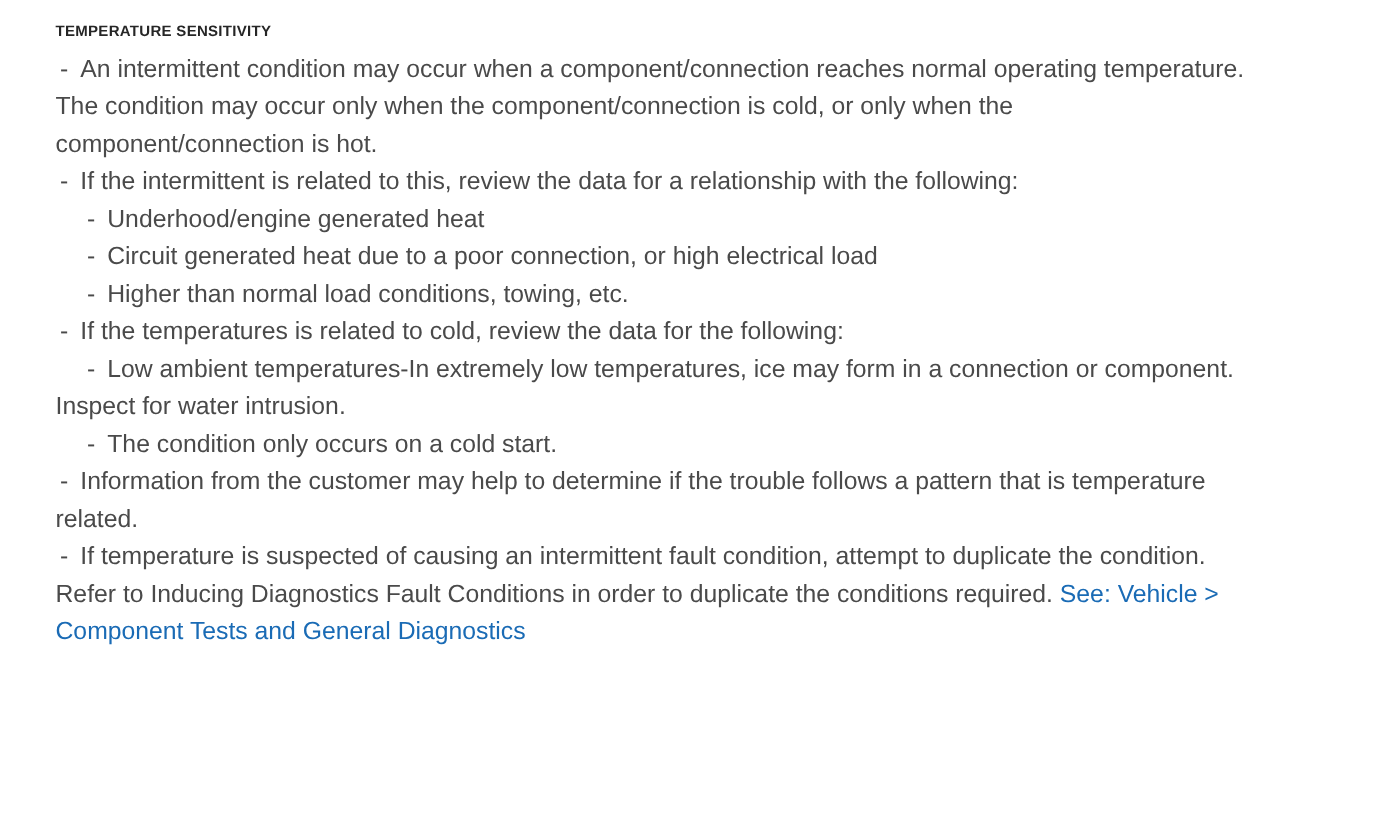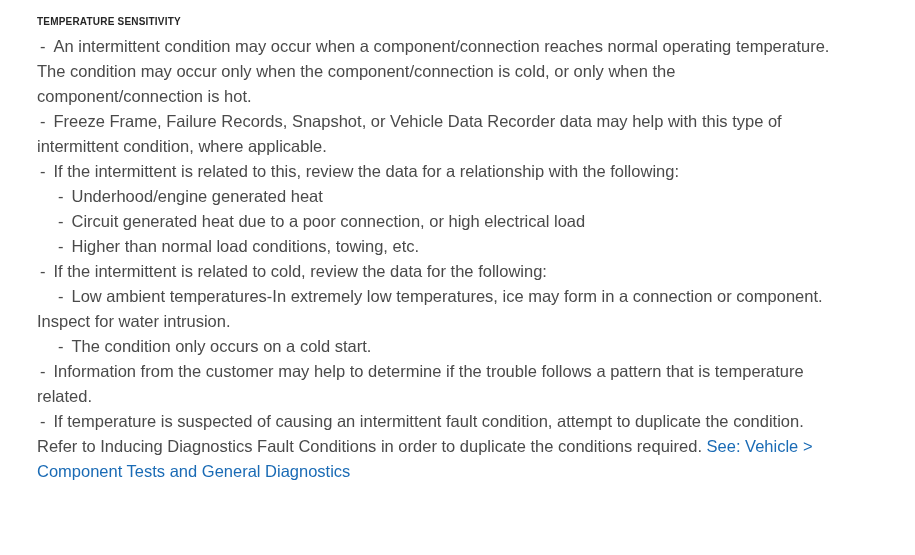--- a/index.html
+++ b/index.html
@@ -49,25 +49,24 @@
   }
 </style>
 </head>
 <body>
 
 <div class="page">
   <div class="doc">
     <h1 class="doc-title">TEMPERATURE SENSITIVITY</h1>
     <div class="doc-body">
         <p class="item l1"><span class="marker">-</span><span class="item-text">An intermittent condition may occur when a component/connection reaches normal operating temperature. The condition may occur only when the component/connection is cold, or only when the component/connection is hot.</span></p>
-        <p class="item l1"><span class="marker">-</span><span class="item-text">Freeze Frame, Failure Records, Snapshot, or Vehicle Data Recorder data may help with this type of intermittent condition, where applicable.</span></p>
         <p class="item l1"><span class="marker">-</span><span class="item-text">If the intermittent is related to this, review the data for a relationship with the following:</span></p>
         <p class="item l2"><span class="marker">-</span><span class="item-text">Underhood/engine generated heat</span></p>
         <p class="item l2"><span class="marker">-</span><span class="item-text">Circuit generated heat due to a poor connection, or high electrical load</span></p>
         <p class="item l2"><span class="marker">-</span><span class="item-text">Higher than normal load conditions, towing, etc.</span></p>
-        <p class="item l1"><span class="marker">-</span><span class="item-text">If the intermittent is related to cold, review the data for the following:</span></p>
+        <p class="item l1"><span class="marker">-</span><span class="item-text">If the temperatures is related to cold, review the data for the following:</span></p>
         <p class="item l2"><span class="marker">-</span><span class="item-text">Low ambient temperatures-In extremely low temperatures, ice may form in a connection or component. Inspect for water intrusion.</span></p>
         <p class="item l2"><span class="marker">-</span><span class="item-text">The condition only occurs on a cold start.</span></p>
         <p class="item l1"><span class="marker">-</span><span class="item-text">Information from the customer may help to determine if the trouble follows a pattern that is temperature related.</span></p>
         <p class="item l1"><span class="marker">-</span><span class="item-text">If temperature is suspected of causing an intermittent fault condition, attempt to duplicate the condition. Refer to Inducing Diagnostics Fault Conditions in order to duplicate the conditions required. </span><a class="doc-link">See: Vehicle &gt; Component Tests and General Diagnostics</a></p>
       </div>
   </div>
 </div>
 
 </body></html>

